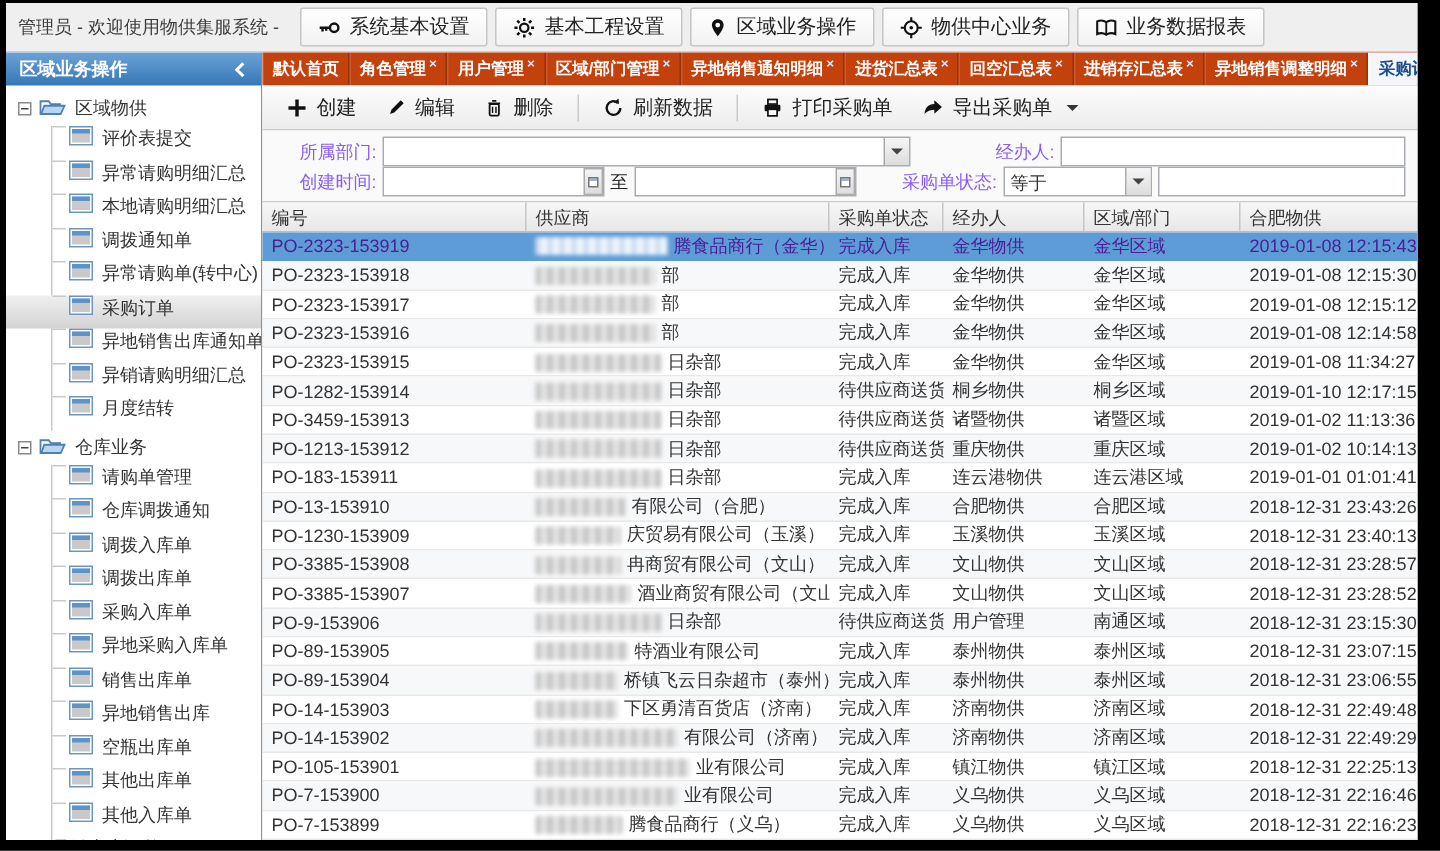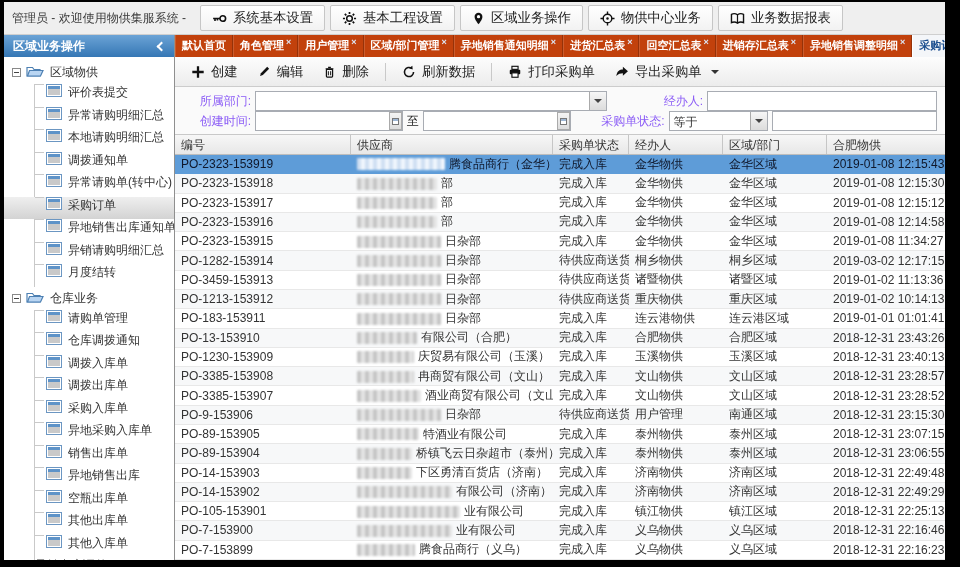--- a/index.html
+++ b/index.html
@@ -75,21 +75,21 @@
   .cols { display:grid; grid-template-columns:176px 202px 76px 94px 104px 1fr; }
   .thead { flex:0 0 20px; background:linear-gradient(#f7f7f7,#e7e7e7); border-bottom:1px solid #bdbdbd; }
   .th { padding:2px 4px 0 6px; border-right:1px solid #c6c6c6; color:#333; white-space:nowrap; overflow:hidden; }
   .th:last-child { border-right:0; }
   .tbody { flex:1; display:flex; flex-direction:column; min-height:0; }
   .tr { flex:1; border-bottom:1px solid #e8e8e8; align-items:center; cursor:pointer; background:#fff; min-height:0; }
   .tr:nth-child(even) { background:#f7f8f9; }
   .td { padding:0 4px 0 6px; white-space:nowrap; overflow:hidden; color:#333; }
   .td.right { text-align:right; padding-right:8px; }
   .tr.selected { background:#5e9cd8; border-bottom-color:#5e9cd8; }
-  .tr.selected .td { color:#0f172a; }
+  .tr.selected .td { color:#4c1d95; }
   .blur-block { display:inline-block; height:12px; vertical-align:middle; margin-right:4px; border-radius:1px;
     background:repeating-linear-gradient(90deg,#c6c6c6 0 4px,#e4e4e4 4px 8px); filter:blur(1.3px); }
   .tr.selected .blur-block { background:repeating-linear-gradient(90deg,#cfdff2 0 4px,#f0f6fd 4px 8px); }
 </style>
 </head>
 <body>
 
 <div class="app">
 
   <header class="topbar">
@@ -507,21 +507,21 @@
             <div class="td">金华物供</div>
             <div class="td">金华区域</div>
             <div class="td right">2019-01-08 11:34:27</div>
           </div>
           <div class="tr cols">
             <div class="td">PO-1282-153914</div>
             <div class="td"><span class="blur-block" style="width: 84px;"></span>日杂部</div>
             <div class="td">待供应商送货</div>
             <div class="td">桐乡物供</div>
             <div class="td">桐乡区域</div>
-            <div class="td right">2019-03-02 12:17:15</div>
+            <div class="td right">2019-01-10 12:17:15</div>
           </div>
           <div class="tr cols">
             <div class="td">PO-3459-153913</div>
             <div class="td"><span class="blur-block" style="width: 84px;"></span>日杂部</div>
             <div class="td">待供应商送货</div>
             <div class="td">诸暨物供</div>
             <div class="td">诸暨区域</div>
             <div class="td right">2019-01-02 11:13:36</div>
           </div>
           <div class="tr cols">

